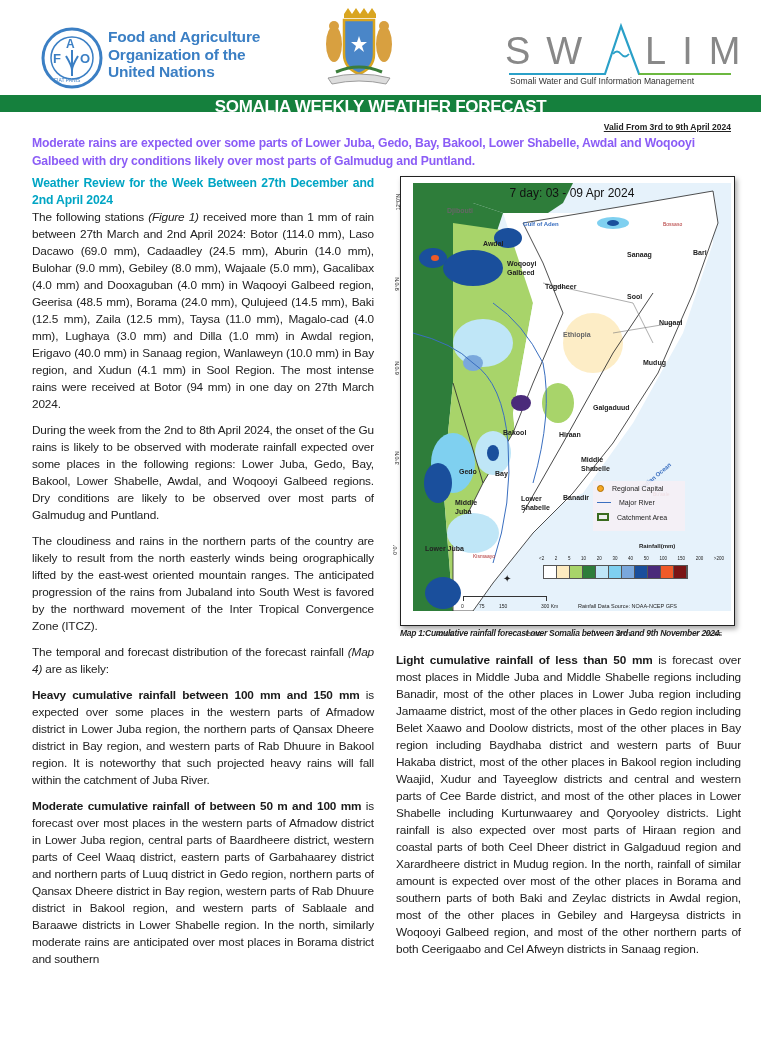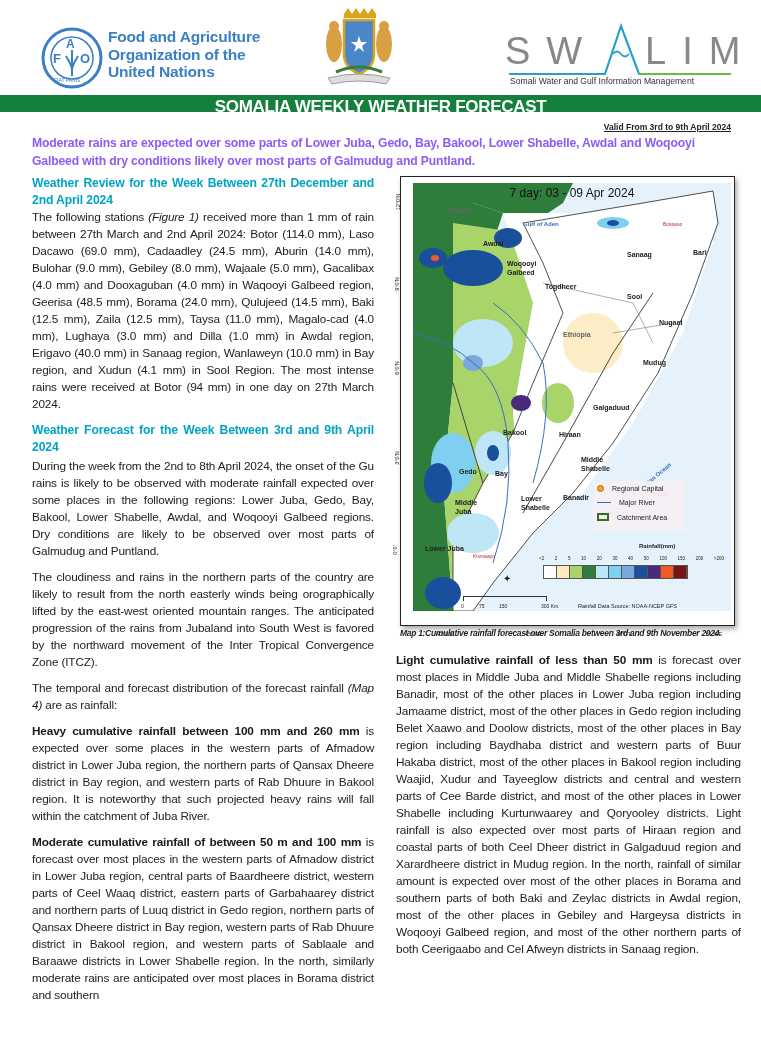--- a/index.html
+++ b/index.html
@@ -93,25 +93,24 @@
   <div class="banner-title">SOMALIA WEEKLY WEATHER FORECAST</div>
 </div>
 
 <div class="valid">Valid From 3rd to 9th April 2024</div>
 <div class="summary">Moderate rains are expected over some parts of Lower Juba, Gedo, Bay, Bakool, Lower Shabelle, Awdal and Woqooyi Galbeed with dry conditions likely over most parts of Galmudug and Puntland.</div>
 
 <div class="col-left">
   <div class="heading">Weather Review for the Week Between 27th December and 2nd April 2024</div>
   <p class="gap"><span>The following stations </span><i>(Figure 1)</i><span> received more than 1 mm of rain between 27th March and 2nd April 2024: Botor (114.0 mm), Laso Dacawo (69.0 mm), Cadaadley (24.5 mm), Aburin (14.0 mm), Bulohar (9.0 mm), Gebiley (8.0 mm), Wajaale (5.0 mm), Gacalibax (4.0 mm) and Dooxaguban (4.0 mm) in Waqooyi Galbeed region, Geerisa (48.5 mm), Borama (24.0 mm),  Qulujeed (14.5 mm), Baki (12.5 mm), Zaila (12.5 mm), Taysa (11.0 mm), Magalo-cad (4.0 mm), Lughaya (3.0 mm) and Dilla (1.0 mm) in Awdal region, Erigavo (40.0 mm) in Sanaag region, Wanlaweyn (10.0 mm) in Bay region, and Xudun (4.1 mm) in Sool Region.  The most intense rains were received at Botor (94 mm) in one day on 27th March 2024.</span></p>
 
-  <div class="heading" style="margin-bottom:2px">Weather Forecast for the Week Between 3rd and 9th April 2024</div>
   <p class="gap">During the week from the 2nd to 8th April 2024, the onset of the Gu rains is likely to be observed with moderate rainfall expected over some places in the following regions: Lower Juba, Gedo, Bay, Bakool, Lower Shabelle, Awdal, and Woqooyi Galbeed regions. Dry conditions are likely to be observed over most parts of Galmudug and Puntland.</p>
   <p class="gap">The cloudiness and rains in the northern parts of the country are likely to result from the north easterly winds being orographically lifted by the east-west oriented mountain ranges.  The anticipated progression of the rains from Jubaland into South West is favored by the northward movement of the Inter Tropical Convergence Zone (ITCZ).</p>
-  <p class="gap"><span>The temporal and forecast distribution of the forecast rainfall </span><i>(Map 4)</i><span> are as rainfall:</span></p>
-  <p class="gap"><b>Heavy cumulative rainfall between 100 mm and 260 mm</b><span> is expected over some places in the western parts of Afmadow district in Lower Juba region, the northern parts of Qansax Dheere district in Bay region, and western parts of Rab Dhuure in Bakool region. It is noteworthy that such projected heavy rains will fall within the catchment of Juba River.</span></p>
+  <p class="gap"><span>The temporal and forecast distribution of the forecast rainfall </span><i>(Map 4)</i><span> are as likely:</span></p>
+  <p class="gap"><b>Heavy cumulative rainfall between 100 mm and 150 mm</b><span> is expected over some places in the western parts of Afmadow district in Lower Juba region, the northern parts of Qansax Dheere district in Bay region, and western parts of Rab Dhuure in Bakool region. It is noteworthy that such projected heavy rains will fall within the catchment of Juba River.</span></p>
   <p><b>Moderate cumulative rainfall of between 50 m and 100 mm</b><span> is forecast over most places in the western parts of Afmadow district in Lower Juba region, central parts of Baardheere district, western parts of Ceel Waaq district, eastern parts of Garbahaarey district and northern parts of Luuq district in Gedo region, northern parts of Qansax Dheere district in Bay region, western parts of Rab Dhuure district in Bakool region, and western parts of Sablaale and Baraawe districts in Lower Shabelle region. In the north, similarly moderate rains are anticipated over most places in Borama district and southern</span></p>
 </div>
 
 <div class="map-frame">
   <div class="map-inner">
     <svg width="318" height="428" viewBox="0 0 318 428" style="position:absolute;left:0;top:0">
 
       <rect x="0" y="0" width="318" height="428" fill="#e6f2fb"></rect>
 
       <path d="M0 0 L160 0 L150 20 L120 40 L90 30 L60 20 L30 50 L0 50z" fill="#2e7d3a"></path>

